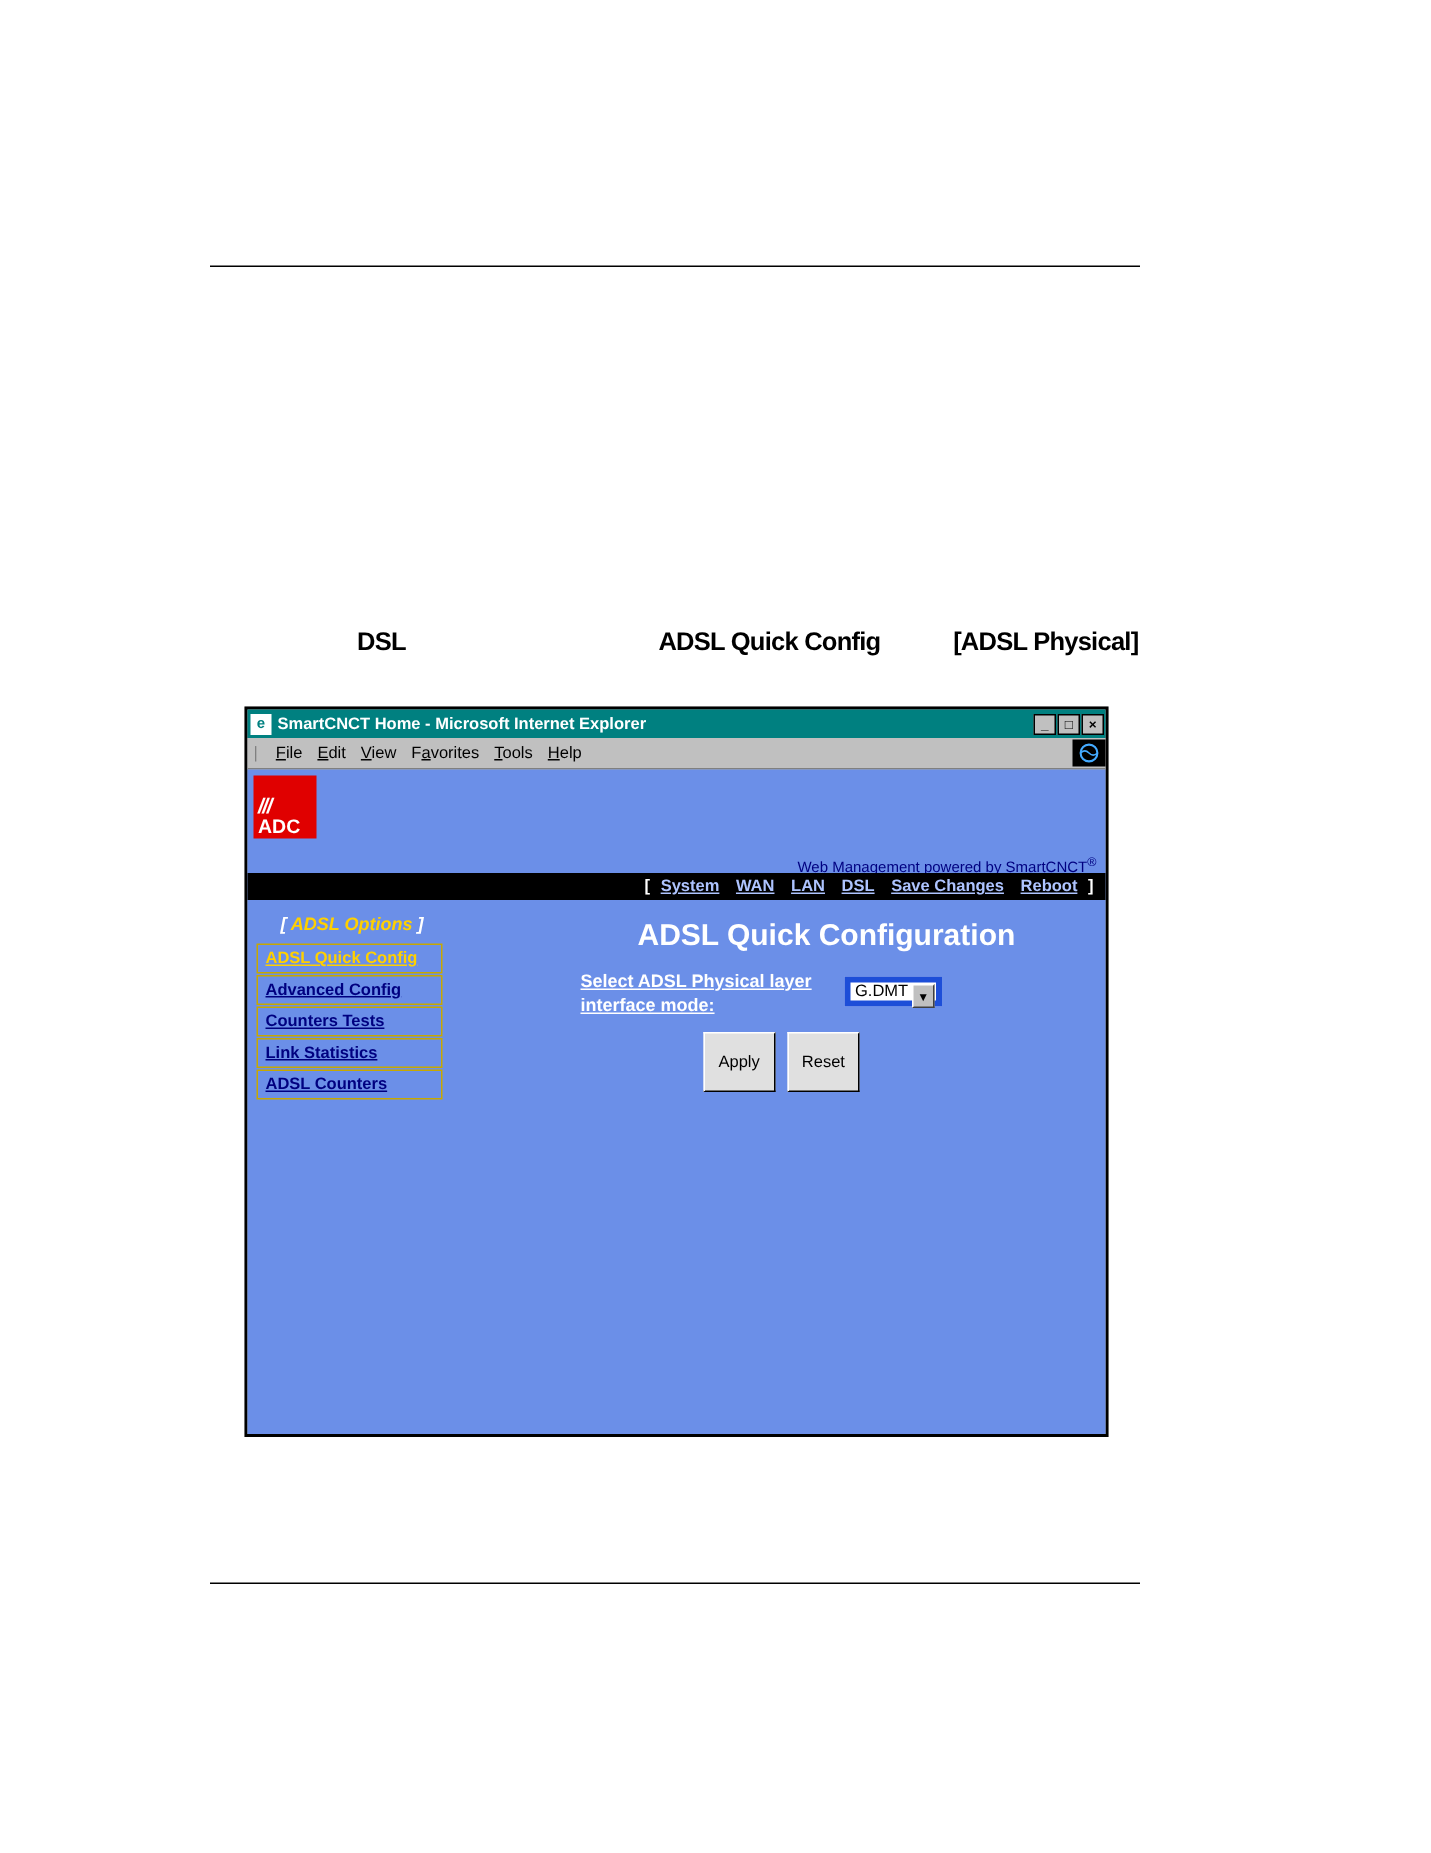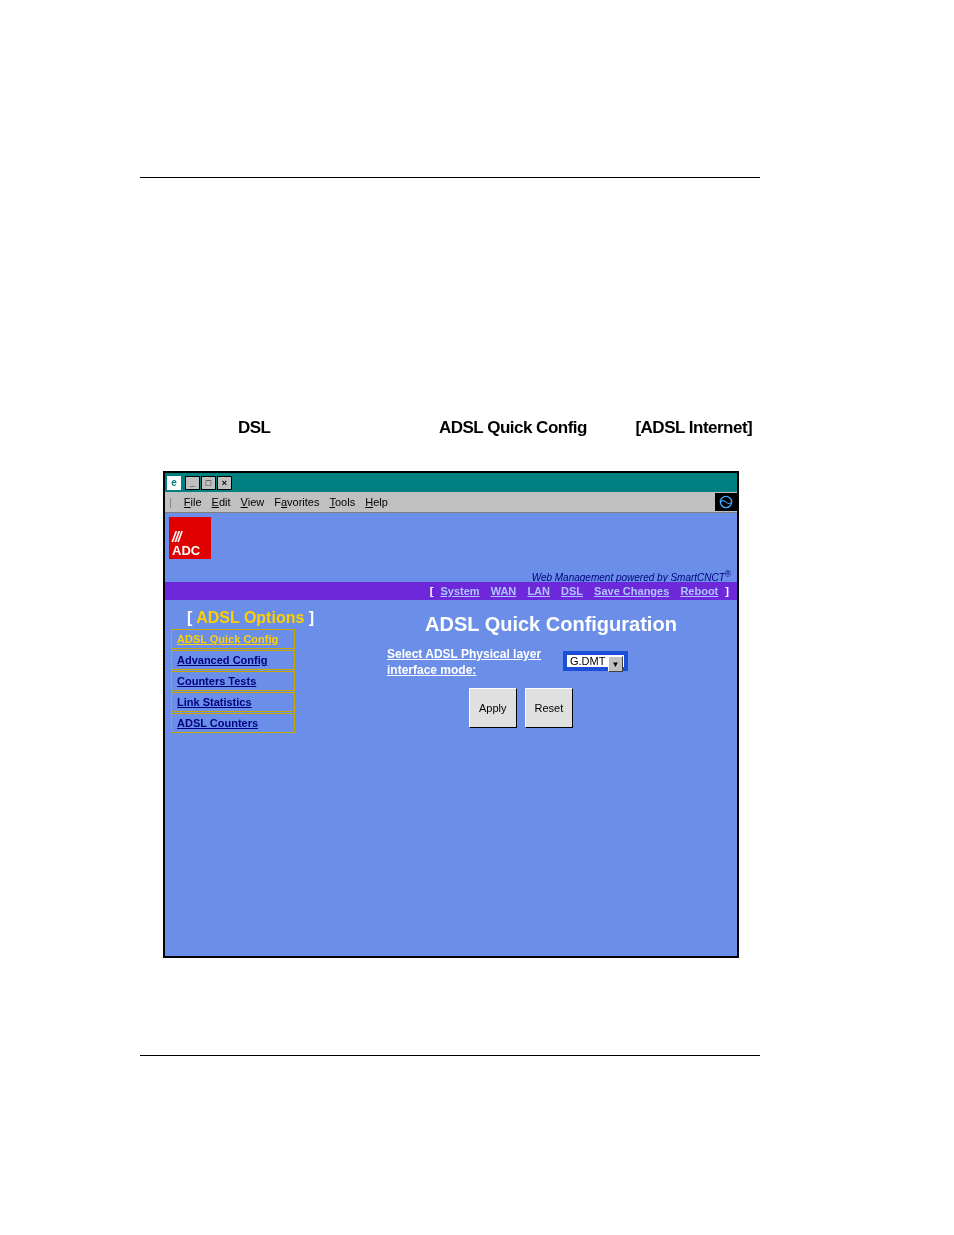--- a/index.html
+++ b/index.html
@@ -15,25 +15,25 @@
   .winbtns { display: flex; gap:1px; padding-right:1px;}
   .winbtn { width: 15px; height: 14px; background: #c0c0c0; border: 1px solid #000; font-size: 9px; font-weight: 700; display: flex; align-items: center; justify-content: center; color:#000; font-family: Arial;}
   .menubar { height: 21px; background: #c0c0c0; display: flex; align-items: center; font-size: 11px; padding-left: 4px; gap: 10px; border-bottom: 1px solid #808080;}
   .menubar .sep { color:#808080; margin-right:2px;}
   .menubar span u { text-decoration: underline; }
   .menubar .throbber { margin-left:auto; width:22px; height:18px; background:#000; display:flex; align-items:center; justify-content:center;}
   .menubar .throbber svg{width:14px;height:14px;}
   .content { position: relative; background: #6b8fe8; height: calc(100% - 40px); }
   .logo { position: absolute; left: 4px; top: 4px; width: 42px; height: 42px; background: #e00000; color: #fff; font-weight: 700; font-size: 13px; display:flex; flex-direction:column; justify-content:flex-end; align-items:flex-start; padding:2px 2px 2px 3px; line-height:1;}
   .logo .bars{font-style:italic; letter-spacing:-1px; font-size:14px;}
-  .tagline { position: absolute; right: 6px; top: 56px; color: #000080; font-size: 10px; font-style: italic; }
-  .navbar { position: absolute; left: 0; right: 0; top: 69px; height: 18px; background: #6d28d9; color: #fff; font-size: 11px; font-weight: 700; text-align: right; padding-right: 8px; line-height: 18px; }
+  .tagline { position: absolute; right: 6px; top: 56px; color: #000080; font-size: 10px; }
+  .navbar { position: absolute; left: 0; right: 0; top: 69px; height: 18px; background: #000000; color: #fff; font-size: 11px; font-weight: 700; text-align: right; padding-right: 8px; line-height: 18px; }
   .navbar a { color: #aec4ff; text-decoration: underline; margin: 0 4px; }
   .navbar .br { color:#fff; }
-  .sideheader { position: absolute; left: 22px; top: 96px; color: #fff; font-size: 16px; font-weight: 700; }
+  .sideheader { position: absolute; left: 22px; top: 96px; color: #fff; font-size: 12px; font-weight: 700; font-style: italic; }
   .sideheader .y { color: #ffd000; }
   .sidemenu { position: absolute; left: 6px; top: 116px; width: 124px; }
   .sidemenu .item { border: 1px solid #c7a800; background: #6b8fe8; padding: 3px 5px; font-size: 11px; font-weight: 700; margin-bottom: 1px; }
   .sidemenu .item a { text-decoration: underline; }
   .sidemenu .item.active a { color: #ffd000; }
   .sidemenu .item.blue a { color: #000080; }
   .main-title { position: absolute; left: 260px; top: 100px; color: #fff; font-weight: 700; font-size: 20px; }
   .form-label { position: absolute; left: 222px; top: 134px; color: #fff; font-size: 12px; font-weight: 700; width: 170px; line-height: 1.3; text-decoration: underline; }
   .select { position: absolute; left: 398px; top: 138px; width: 65px; height: 20px; background: #fff; border: 4px solid #1d4ed8; font-size: 11px; display: flex; align-items: center; padding-left: 3px; }
   .select .arrow { position: absolute; right: 1px; top: 1px; width: 15px; height: 16px; background: #c0c0c0; border: 1px solid #fff; border-right-color:#404040; border-bottom-color:#404040; display: flex; align-items: center; justify-content: center; font-size: 8px; }
@@ -43,26 +43,27 @@
 </head>
 <body>
 
 <div class="hr-top"></div>
 
 <div class="instr">
   <span>DSL</span>
   <span style="display:inline-block;width:160px;"></span>
   <span>ADSL Quick Config</span>
   <span style="display:inline-block;width:40px;"></span>
-  <span>[ADSL Internet]</span>
+  <span>[ADSL Physical]</span>
 </div>
 
 <div class="win">
   <div class="titlebar">
     <div class="ico">e</div>
+    <div class="ttl">SmartCNCT Home - Microsoft Internet Explorer</div>
     <div class="winbtns">
       <div class="winbtn">_</div>
       <div class="winbtn">□</div>
       <div class="winbtn">×</div>
     </div>
   </div>
   <div class="menubar">
     <span class="sep">|</span>
     <span><u>F</u>ile</span>
     <span><u>E</u>dit</span>

